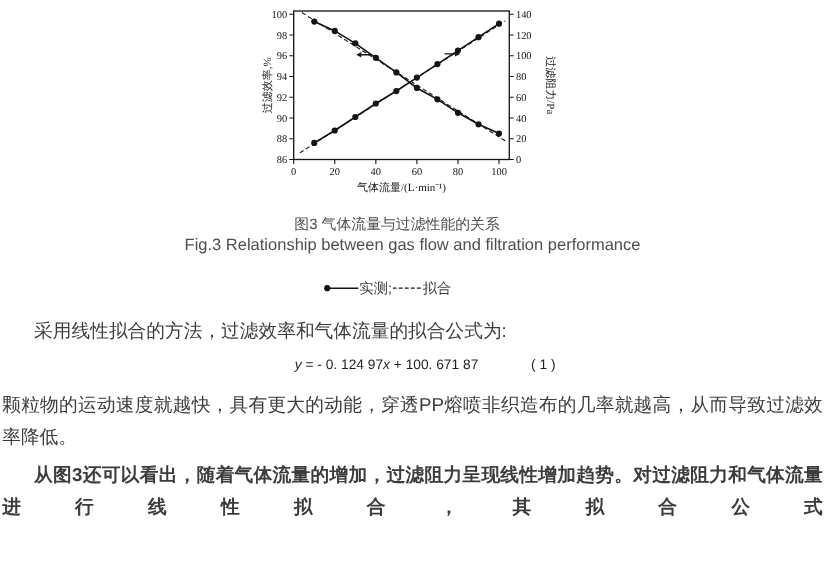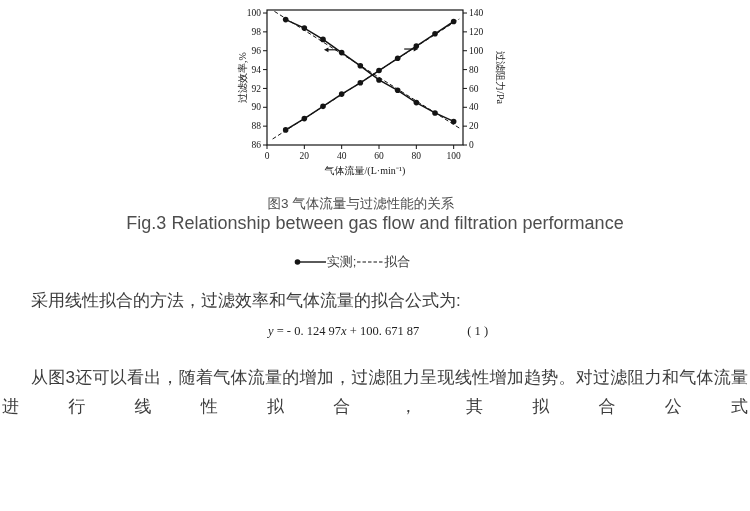--- a/index.html
+++ b/index.html
@@ -17,46 +17,46 @@
   .tick  { font: 9.5px "Liberation Serif", serif; fill: #161616; }
   .axlabel { font: 10px "Liberation Serif", serif; fill: #161616; }
 
   .caption-zh {
     margin-top: 10px; text-align: center;
     font-size: 13.5px; line-height: 17px; color: #4e4e4e;
     transform: translateX(-14px);
   }
   .caption-en {
     margin-top: 2px; text-align: center;
-    font-size: 18px; line-height: 18px; color: #4e4e4e;
+    font-size: 15px; line-height: 18px; color: #4e4e4e;
   }
   .legend-row {
     margin-top: 21px; height: 17px;
     display: flex; align-items: center; justify-content: center;
     font-size: 13px; color: #3c3c3c;
     transform: translateX(-24px);
   }
   .legend-row svg { margin: 0 1px; }
 
   .para {
     font-size: 17px; line-height: 28.5px;
     margin: 0; padding: 0 2px;
     text-align: justify;
   }
   .single-line { line-height: 20px; }
   .indent { text-indent: 29px; }
   .stretch { text-align-last: justify; }
   .mt-p1 { margin-top: 21px; }
   .mt-p2 { margin-top: 15px; }
-  .mt-p3 { margin-top: 24px; }
+  .mt-p3 { margin-top: 6px; font-weight: bold; }
 
   .eq-row {
     display: flex; align-items: baseline;
     padding-left: 268px;
-    font-family: Liberation Serif, serif;
+    font-family: Liberation Sans, sans-serif;
     font-size: 12.5px; line-height: 17px; color: #1f1f1f;
   }
   .eq-row span { white-space: pre; }
   .mt-eq1 { margin-top: 12px; }
   .eq-num { margin-left: 48px; }
   .it { font-style: italic; }
 </style>
 </head>
 <body>
 
@@ -160,20 +160,21 @@
   </div>
 
   <p class="para single-line indent mt-p1">采用线性拟合的方法，过滤效率和气体流量的拟合公式为:</p>
 
   <div class="eq-row mt-eq1">
     <span class="eq-body"><span class="it">y</span><span> = - 0. 124 97</span><span class="it">x</span><span> + 100. 671 87</span></span>
     <span class="eq-num">( 1 )</span>
   </div>
 
   <div class="para mt-p2">
+    <div>颗粒物的运动速度就越快，具有更大的动能，穿透PP熔喷非织造布的几率就越高，从而导致过滤效率降低。</div>
   </div>
 
   <div class="para mt-p3">
     <div class="stretch indent">从图3还可以看出，随着气体流量的增加，过滤阻力呈现线性增加趋势。对过滤阻力和气体流量进行线性拟合，其拟合公式</div>
 
   </div>
 
 </div>
 
 </body></html>

